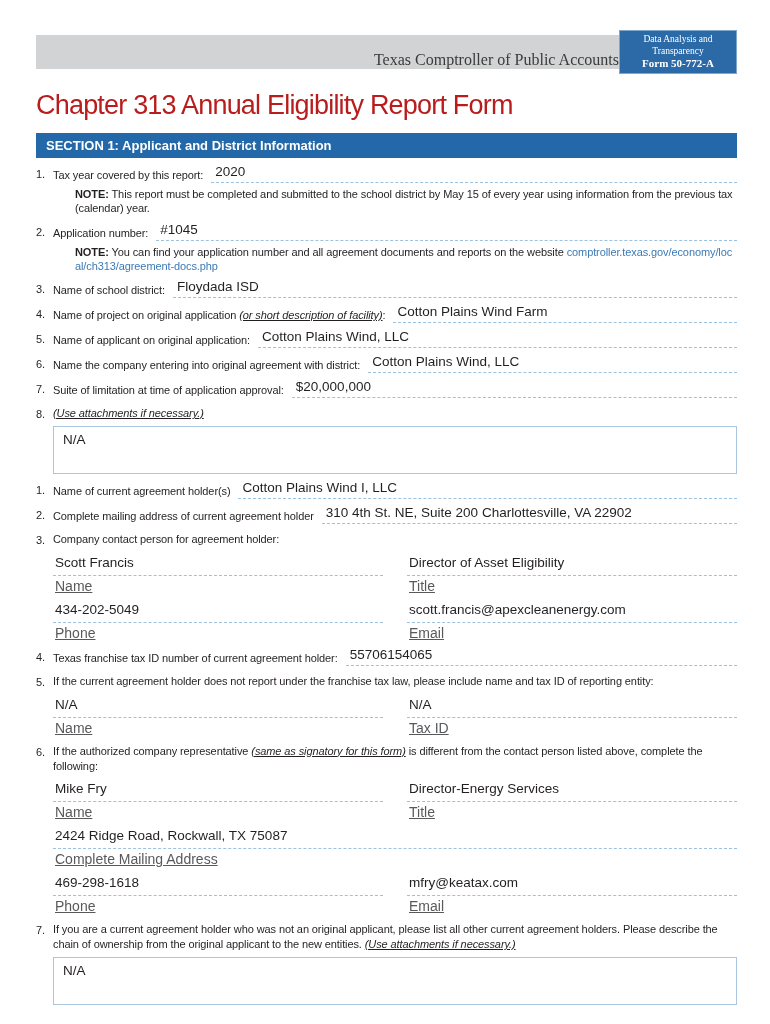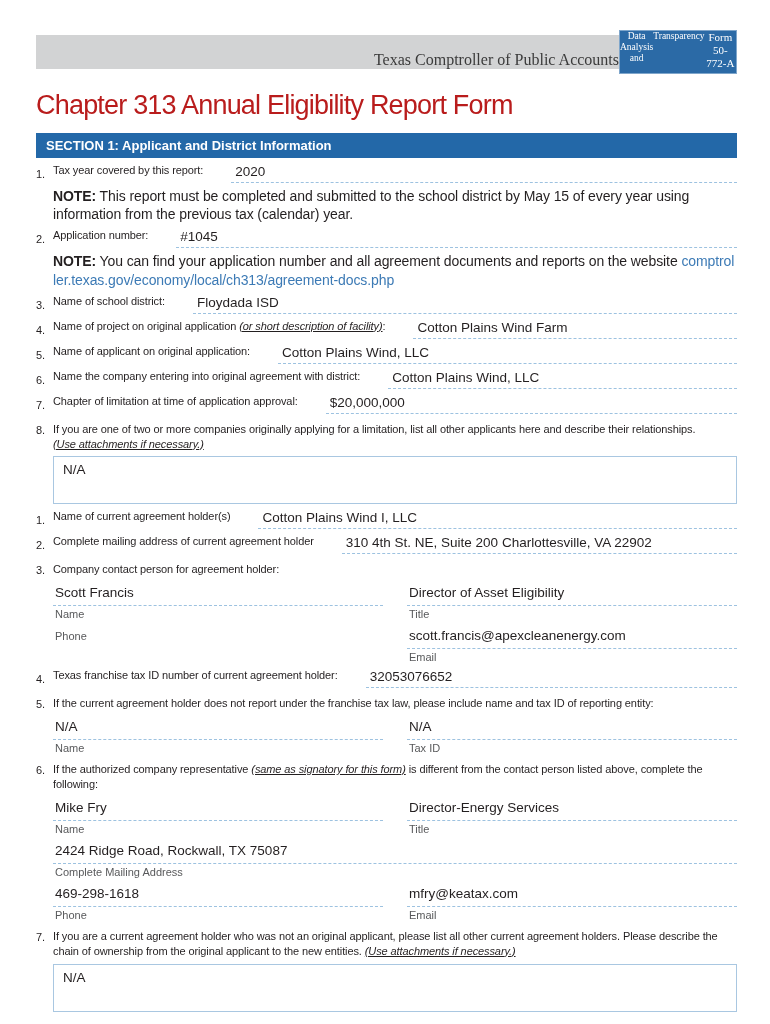--- a/index.html
+++ b/index.html
@@ -25,67 +25,67 @@
     flex: 1; height: 34px; background: #d2d3d4;
     display: flex; align-items: flex-end; justify-content: flex-end;
     font-family: "Liberation Serif", serif;
     font-size: 16px; color: #3b3b3b;
   }
   .badge {
     width: 116px; height: 42px; flex: none;
     background: #2b6aa6; border: 1px solid #7fa6cb;
     color: #ffffff; text-align: center;
     font-family: "Liberation Serif", serif;
-    display: flex; flex-direction: row; justify-content: center;
+    display: flex; flex-direction: column; justify-content: center;
     line-height: 1.18;
   }
   .badge .bl { font-size: 9.5px; }
-  .badge .bf { font-size: 11px; font-weight: normal; }
+  .badge .bf { font-size: 11px; font-weight: bold; }
 
   
   .title {
     font-size: 27px; font-weight: 400; letter-spacing: -0.8px;
     color: #b91c1c; margin: 16px 0 12px 0;
   }
 
   
   .secbar {
     background: #2368a8; color: #ffffff;
     font-weight: bold; font-size: 13px;
     padding: 5px 10px; margin-top: 12px;
   }
 
   
   .item { display: flex; margin-top: 6px; }
   .item .num { width: 17px; flex: none; font-size: 11px; padding-top: 4px; }
   .item .body { flex: 1; min-width: 0; }
 
-  .fieldrow { display: flex; align-items: flex-start; gap: 20px; }
+  .fieldrow { display: flex; align-items: flex-end; }
   .fieldrow .lbl { font-size: 11px; white-space: nowrap; padding-bottom: 2px; letter-spacing: -0.1px; }
   .fieldrow .val {
     flex: 1; margin-left: 8px; min-height: 17px;
     border-bottom: 1px dashed #9dc2e0;
     font-size: 13.5px; padding: 0 0 1px 4px;
   }
   .it { font-style: italic; text-decoration: underline; }
 
-  .note { font-size: 14px; margin-top: 4px; letter-spacing: -0.1px; line-height: 1.3; }
+  .note { font-size: 11px; margin-top: 4px; letter-spacing: -0.1px; line-height: 1.3; margin-left: 22px; }
   .note b { font-weight: bold; }
   .link { color: #3c7ab5; text-decoration: none; word-break: break-all; cursor: pointer; }
 
   .qlabel { font-size: 11px; margin-top: 2px; letter-spacing: -0.1px; line-height: 1.35; }
 
   
   .cols { display: flex; gap: 24px; margin-top: 8px; }
   .col { flex: 1; min-width: 0; }
   .val2 {
     border-bottom: 1px dashed #9dc2e0;
     font-size: 13.5px; min-height: 18px; padding: 0 0 2px 2px;
   }
-  .cap { font-size: 11px; color: #58595b; margin-top: 2px; padding-left: 2px; }
+  .cap { font-size: 14px; color: #58595b; margin-top: 2px; padding-left: 2px; text-decoration: underline; }
 
   .answer-box {
     border: 1px solid #a9c7e1; min-height: 36px;
     margin-top: 5px; padding: 5px 9px;
     font-size: 13.5px;
   }
 </style>
 </head>
 <body>
 
@@ -165,31 +165,30 @@
         <span class="lbl">Name the company entering into original agreement with district:</span>
         <span class="val">Cotton Plains Wind, LLC</span>
       </div>
     </div>
   </div>
 
   <div class="item">
     <span class="num">7.</span>
     <div class="body">
       <div class="fieldrow">
-        <span class="lbl">Chapter of limitation at time of application approval:</span>
+        <span class="lbl">Suite of limitation at time of application approval:</span>
         <span class="val">$20,000,000</span>
       </div>
     </div>
   </div>
 
   <div class="item">
     <span class="num">8.</span>
     <div class="body">
       <div class="qlabel">
-        <span>If you are one of two or more companies originally applying for a limitation, list all other applicants here and describe their relationships.</span>
         <span class="it" style="display:block">(Use attachments if necessary.)</span>
       </div>
       <div class="answer-box">N/A</div>
     </div>
   </div>
 
 
   <div class="item">
     <span class="num">1.</span>
     <div class="body">
@@ -219,36 +218,37 @@
           <div class="val2">Scott Francis</div>
           <div class="cap">Name</div>
         </div>
         <div class="col">
           <div class="val2">Director of Asset Eligibility</div>
           <div class="cap">Title</div>
         </div>
       </div>
       <div class="cols">
         <div class="col">
+          <div class="val2">434-202-5049</div>
           <div class="cap">Phone</div>
         </div>
         <div class="col">
           <div class="val2">scott.francis@apexcleanenergy.com</div>
           <div class="cap">Email</div>
         </div>
       </div>
     </div>
   </div>
 
   <div class="item">
     <span class="num">4.</span>
     <div class="body">
       <div class="fieldrow">
         <span class="lbl">Texas franchise tax ID number of current agreement holder:</span>
-        <span class="val">32053076652</span>
+        <span class="val">55706154065</span>
       </div>
     </div>
   </div>
 
   <div class="item">
     <span class="num">5.</span>
     <div class="body">
       <div class="qlabel">If the current agreement holder does not report under the franchise tax law, please include name and tax ID of reporting entity:</div>
       <div class="cols">
         <div class="col">

